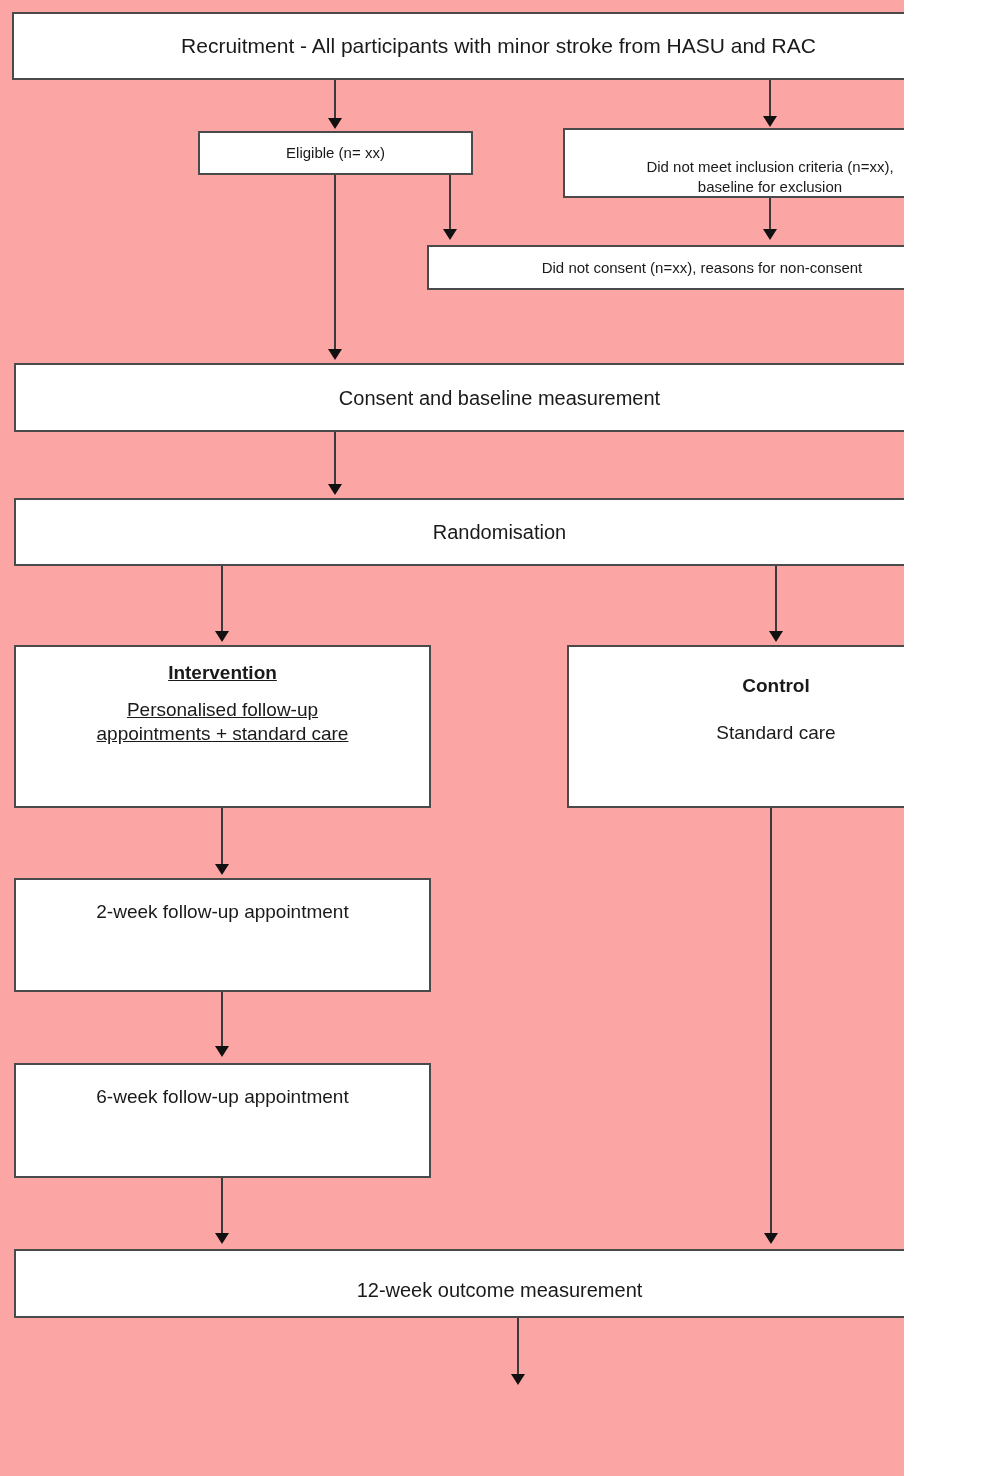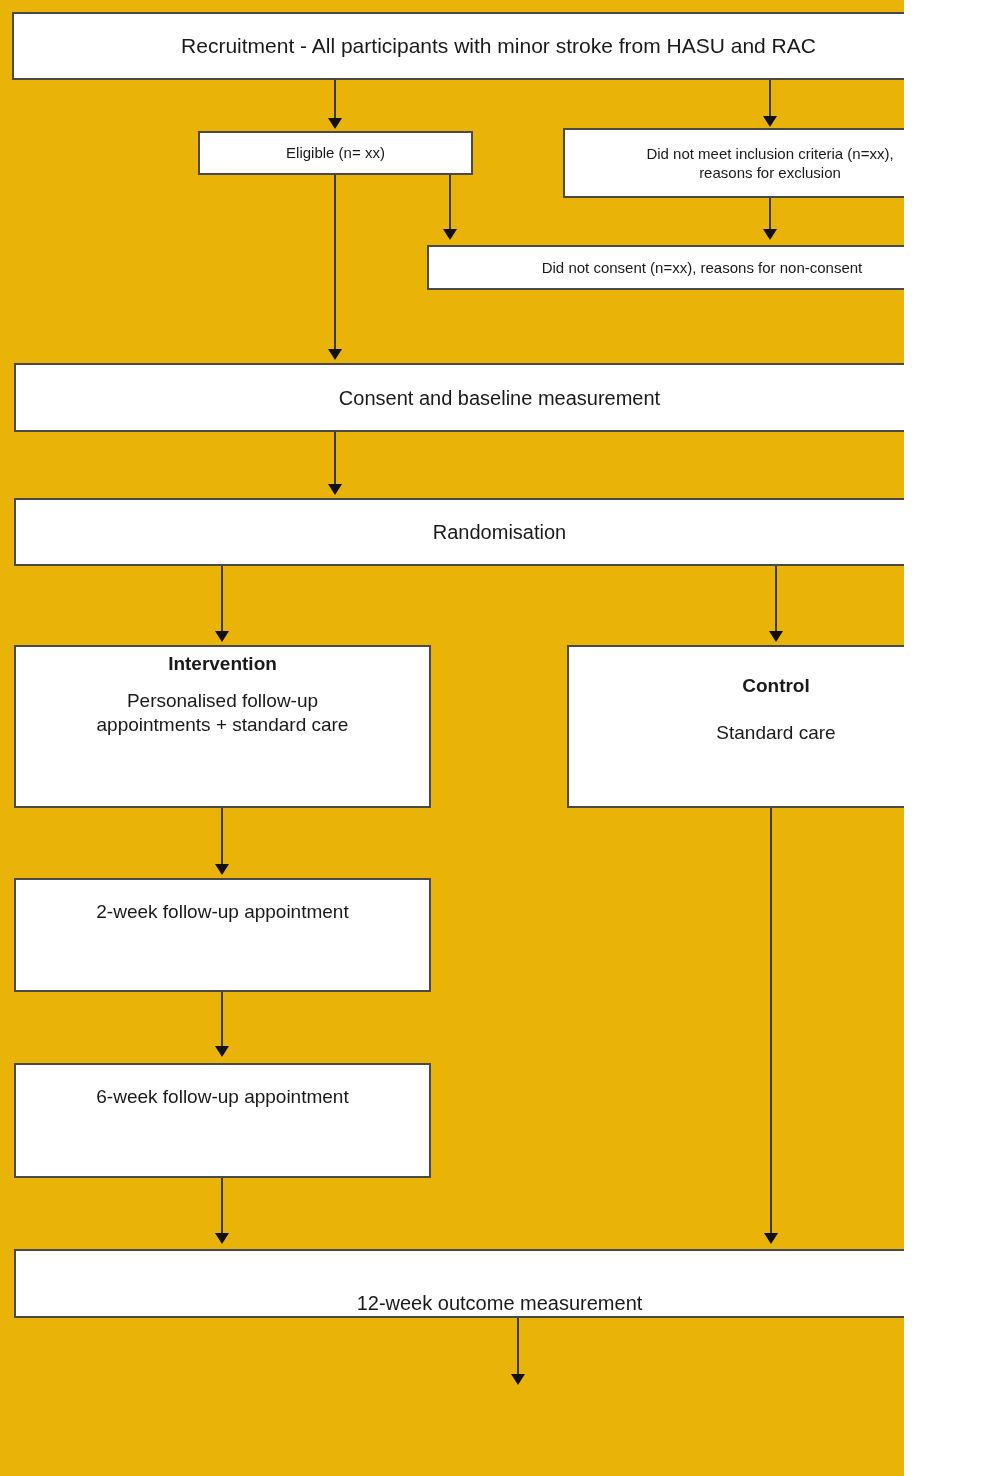--- a/index.html
+++ b/index.html
@@ -8,21 +8,21 @@
     background: #ffffff;
   }
   body {
     font-family: "Liberation Sans", sans-serif;
     color: #1a1a1a;
   }
   #flowchart {
     position: relative;
     width: 904px;
     height: 1476px;
-    background: #eab308;
+    background: #fca5a5;
     overflow: hidden;
   }
   .node {
     position: absolute;
     box-sizing: border-box;
     border: 2px solid #4a4a4a;
     background: #ffffff;
     display: flex;
     flex-direction: column;
     align-items: center;
@@ -70,23 +70,23 @@
   <div class="vline" style="left:334px; top:80px; height:40px;"></div>
   <div class="arrowhead" style="left:328px; top:118px;"></div>
 
   <div class="vline" style="left:769px; top:80px; height:38px;"></div>
   <div class="arrowhead" style="left:763px; top:116px;"></div>
 
   <div class="node" style="left:198px; top:131px; width:275px; height:44px; justify-content:center;">
     <span class="txt t-small">Eligible (n= xx)</span>
   </div>
 
-  <div class="node" style="left:563px; top:128px; width:414px; height:70px; justify-content:center;">
+  <div class="node" style="left:563px; top:128px; width:414px; height:70px; justify-content:flex-end;">
     <span class="txt t-small">Did not meet inclusion criteria (n=xx),</span>
-    <span class="txt t-small">reasons for exclusion</span>
+    <span class="txt t-small">baseline for exclusion</span>
   </div>
 
   <div class="vline" style="left:449px; top:175px; height:56px;"></div>
   <div class="arrowhead" style="left:443px; top:229px;"></div>
 
   <div class="vline" style="left:769px; top:198px; height:33px;"></div>
   <div class="arrowhead" style="left:763px; top:229px;"></div>
 
   <div class="node" style="left:427px; top:245px; width:550px; height:45px; justify-content:center;">
     <span class="txt t-small">Did not consent (n=xx), reasons for non-consent</span>
@@ -105,21 +105,21 @@
   <div class="node" style="left:14px; top:498px; width:971px; height:68px; justify-content:center;">
     <span class="txt t-big">Randomisation</span>
   </div>
 
   <div class="vline" style="left:221px; top:566px; height:67px;"></div>
   <div class="arrowhead" style="left:215px; top:631px;"></div>
 
   <div class="vline" style="left:775px; top:566px; height:67px;"></div>
   <div class="arrowhead" style="left:769px; top:631px;"></div>
 
-  <div class="node" style="left:14px; top:645px; width:417px; height:163px; justify-content:flex-start; padding-top:5px;">
+  <div class="node" style="left:14px; top:645px; width:417px; height:163px; justify-content:flex-start; padding-top:14px;text-decoration:underline;">
     <span class="txt t-mid bold">Intervention</span>
     <span class="txt t-mid" style="margin-top:12px;">Personalised follow-up</span>
     <span class="txt t-mid">appointments + standard care</span>
   </div>
 
   <div class="node" style="left:567px; top:645px; width:418px; height:163px; justify-content:flex-start; padding-top:27px;">
     <span class="txt t-mid bold">Control</span>
     <span class="txt t-mid" style="margin-top:22px;text-align:center;">Standard care</span>
   </div>
 
@@ -136,21 +136,21 @@
   <div class="vline" style="left:221px; top:992px; height:56px;"></div>
   <div class="arrowhead" style="left:215px; top:1046px;"></div>
 
   <div class="node" style="left:14px; top:1063px; width:417px; height:115px; justify-content:flex-start; padding-top:20px;">
     <span class="txt t-mid">6-week follow-up appointment</span>
   </div>
 
   <div class="vline" style="left:221px; top:1178px; height:57px;"></div>
   <div class="arrowhead" style="left:215px; top:1233px;"></div>
 
-  <div class="node" style="left:14px; top:1249px; width:971px; height:69px; justify-content:flex-end; padding-top:12px;">
+  <div class="node" style="left:14px; top:1249px; width:971px; height:69px; justify-content:center; padding-top:12px;">
     <span class="txt t-big">12-week outcome measurement</span>
   </div>
 
   <div class="vline" style="left:517px; top:1318px; height:58px;"></div>
   <div class="arrowhead" style="left:511px; top:1374px;"></div>
 
 
 </div>
 
 </body></html>

